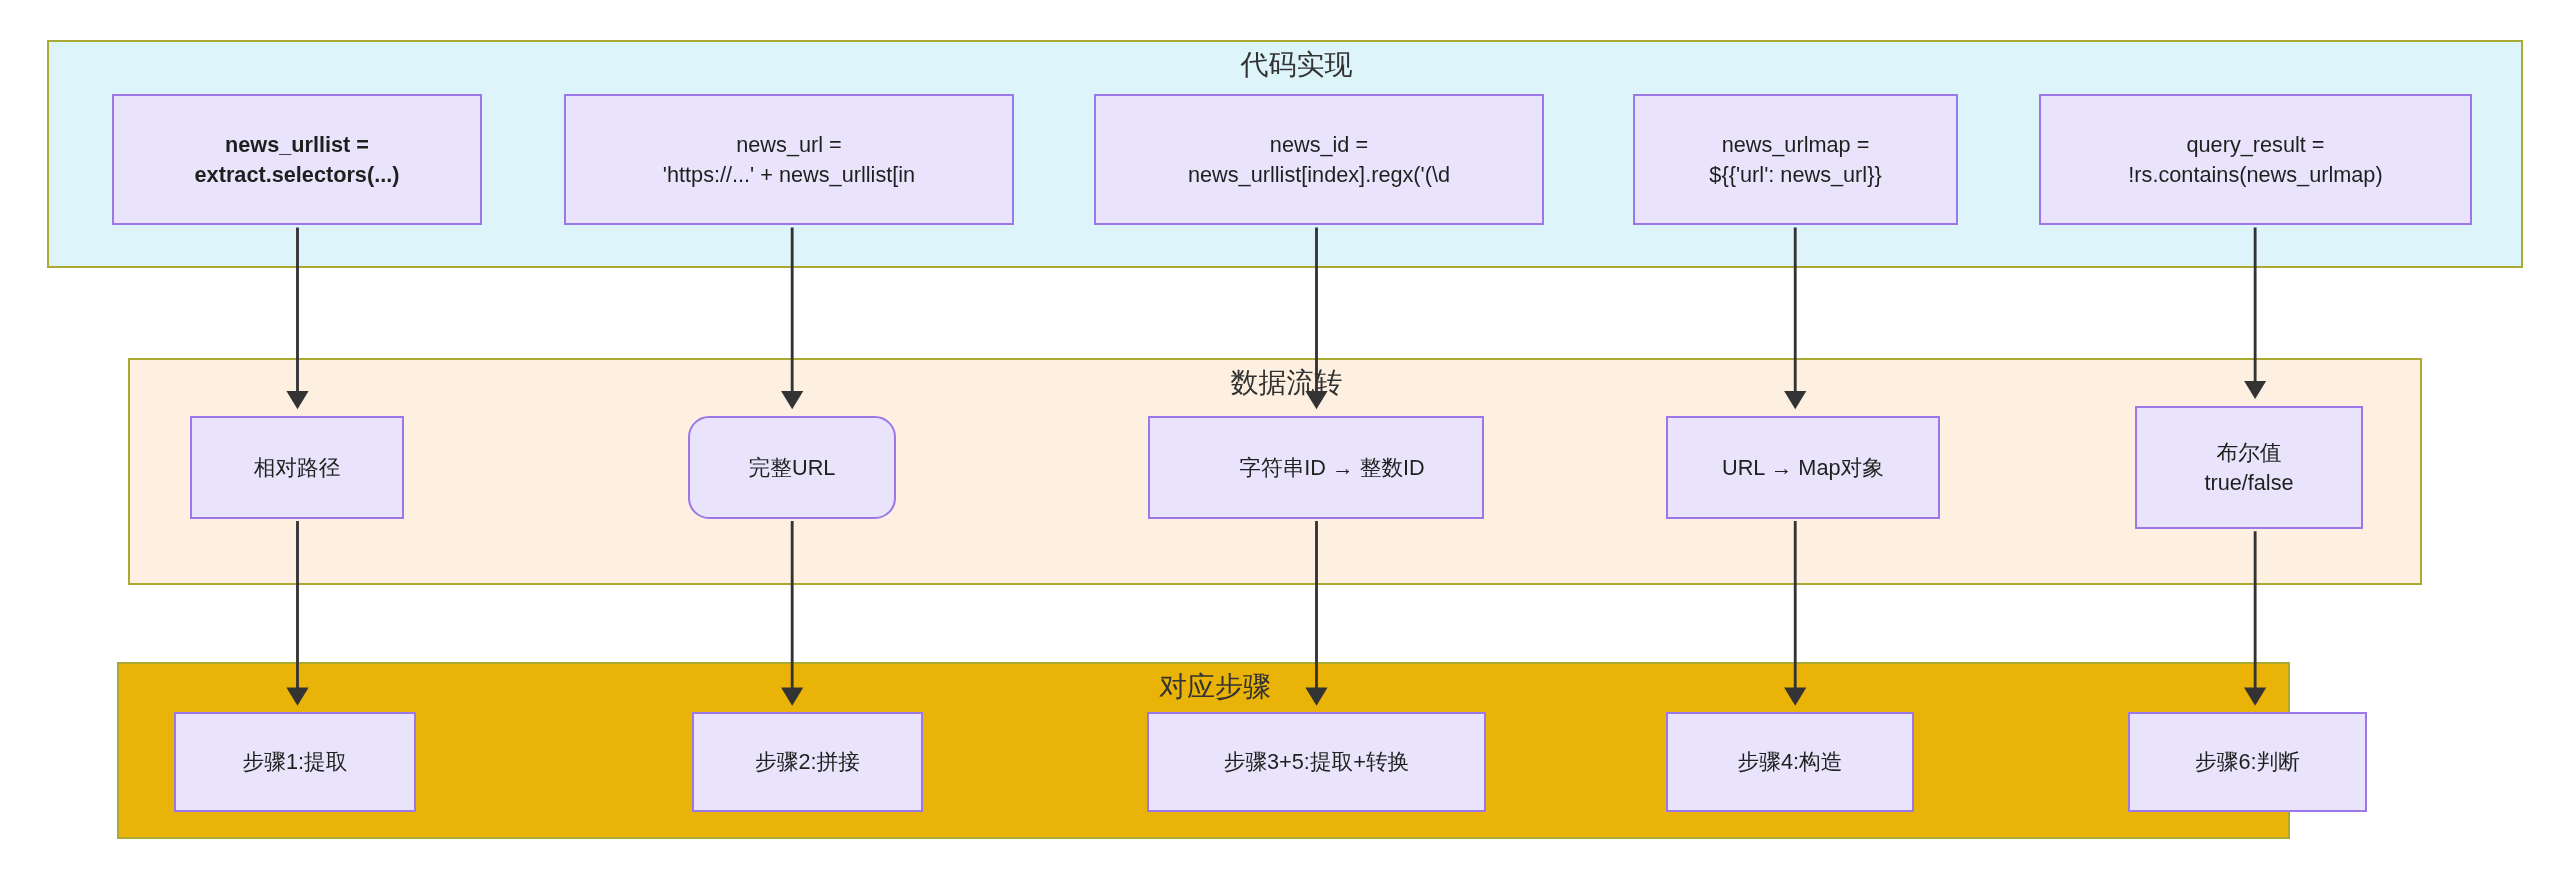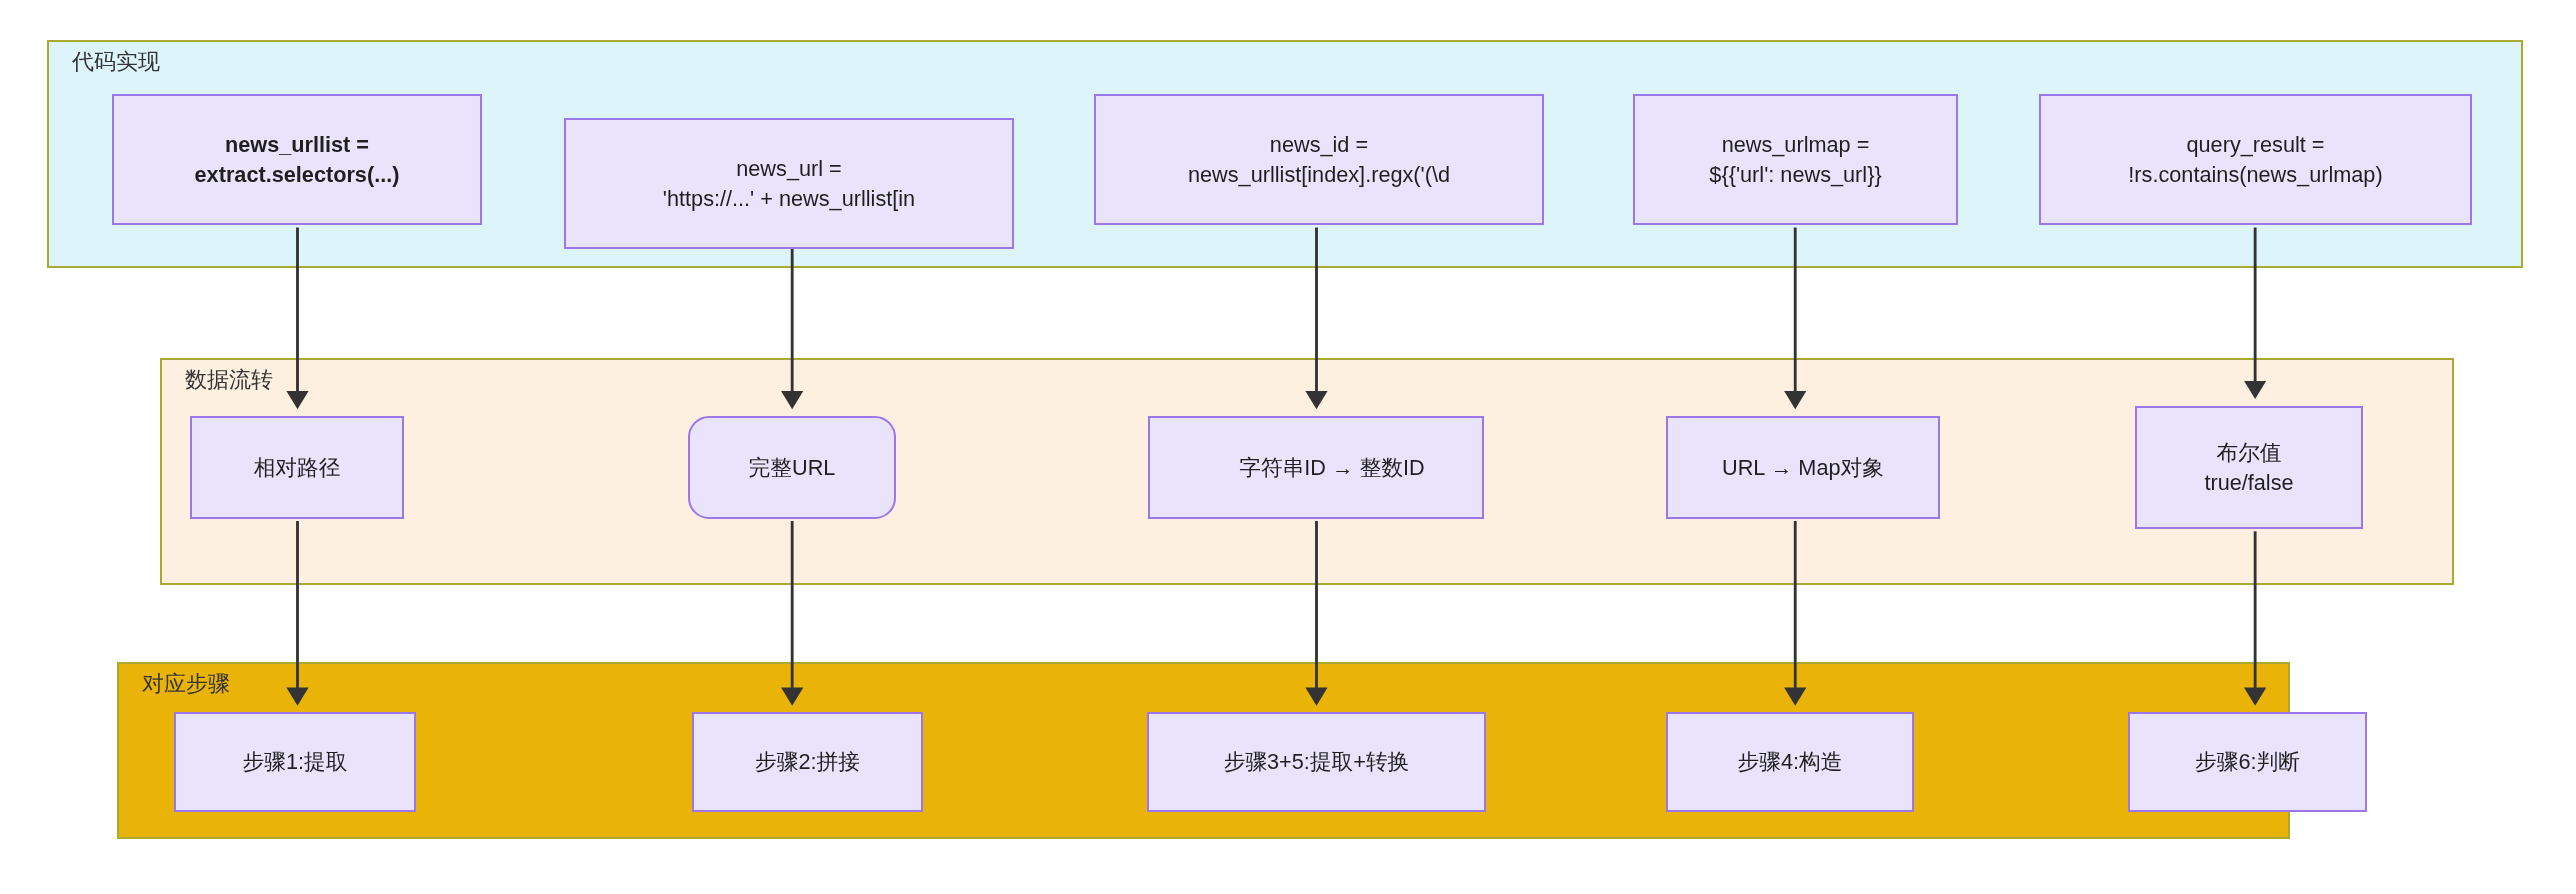--- a/index.html
+++ b/index.html
@@ -17,36 +17,36 @@
   
   .group{
     position:absolute;
     box-sizing:border-box;
     border:2.3px solid #aaaa33;
   }
   .group-title{
     position:absolute;
     left:0;right:0;
     top:8px;
-    font-size:22px;
+    text-align:center;
+    font-size:28px;
     color:#333333;
     line-height:1.1;
     white-space:nowrap;
     padding-left:23px;
   }
   #group-code{
     left:47px;  top:40px;
     width:2476px; height:228px;
     background:#ddf4fb;
   }
   #group-flow{
     left:128px; top:358px;
     width:2294px; height:227px;
     background:#fdf0e0;
-    margin-left:32px;
   }
   #group-steps{
     left:117px; top:662px;
     width:2173px; height:177px;
     background:#eab308;
   }
   
   .node{
     position:absolute;
     box-sizing:border-box;
@@ -60,21 +60,21 @@
     font-size:21.7px;
     line-height:1.38;
     text-align:center;
     overflow:hidden;
     white-space:nowrap;
   }
   .node .ln{display:block;}
   
   .r1{top:94px;height:131px;}
   #code-1{left:112px;  width:370px;font-weight:bold;}
-  #code-2{left:564px;  width:450px;margin-top:24px;}
+  #code-2{left:564px;  width:450px;}
   #code-3{left:1094px; width:450px;}
   #code-4{left:1633px; width:325px;}
   #code-5{left:2039px; width:433px;text-align:center;}
   
   .r2{top:416px;height:103px;}
   #flow-1{left:190px;  width:214px;}
   #flow-2{left:688px; width:208px;border-radius:21px;}
   #flow-3{left:1148px; width:336px;padding-left:32px;}
   #flow-4{left:1666px; width:274px;}
   #flow-5{left:2135px; width:228px;}

